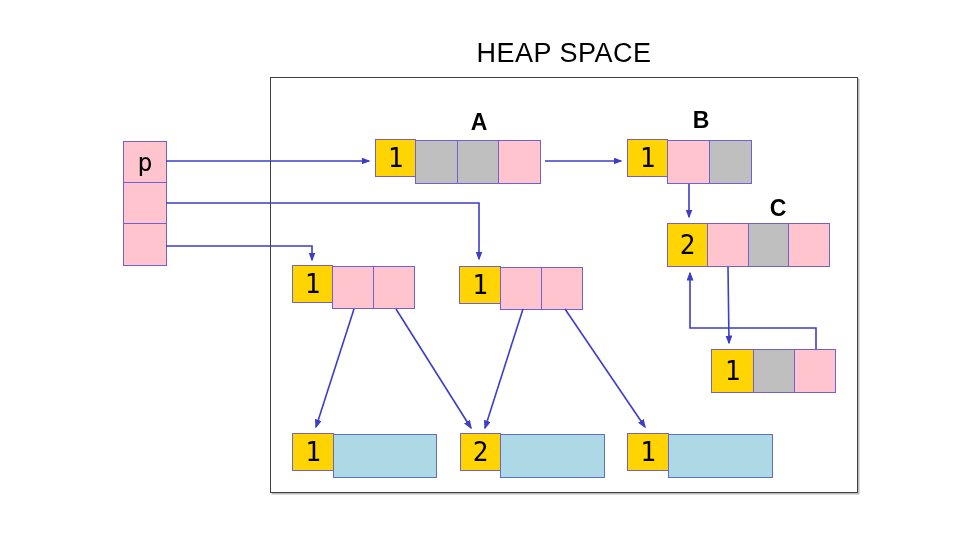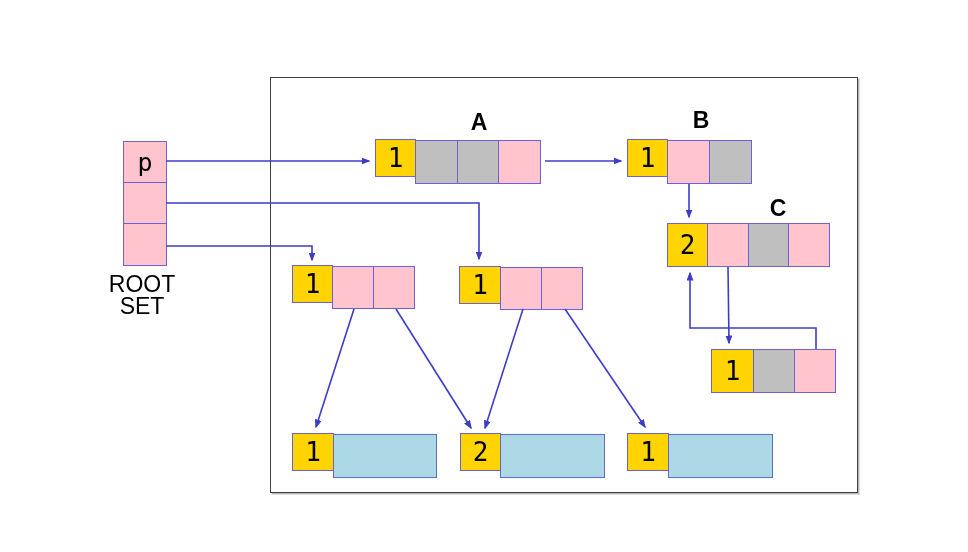--- a/index.html
+++ b/index.html
@@ -27,29 +27,26 @@
   .objlabel{position:absolute;width:34px;text-align:center;font-weight:700;font-size:23px;z-index:1;}
   .arrows{position:absolute;left:0;top:0;z-index:4;pointer-events:none;}
   .arrows polyline{fill:none;stroke:var(--c-arrow);stroke-width:1.6;}
   #ah path{fill:var(--c-arrow);}
 </style>
 </head>
 <body>
 
 <div class="stage">
 
+  <div class="title">HEAP SPACE</div>
   <div class="heap"></div>
 
   <div class="rootcell" style="top:141px">p</div>
   <div class="rootcell" style="top:182px"></div>
   <div class="rootcell" style="top:223px"></div>
-  <div class="rootlabel">
-    <div>ROOT</div>
-    <div>SET</div>
-  </div>
 
   <div class="objlabel" style="left:462px;top:109px">A</div>
   <div class="count" style="left:375px;top:139px;width:41px;height:38px">1</div>
   <div class="row" style="left:415px;top:140px;height:44px">
       <div class="cell c-gray" style="width: 43px;"></div>
       <div class="cell c-gray" style="width: 43px;"></div>
       <div class="cell c-pink" style="width: 43px;"></div>
     </div>
 
   <div class="objlabel" style="left:684px;top:107px">B</div>

